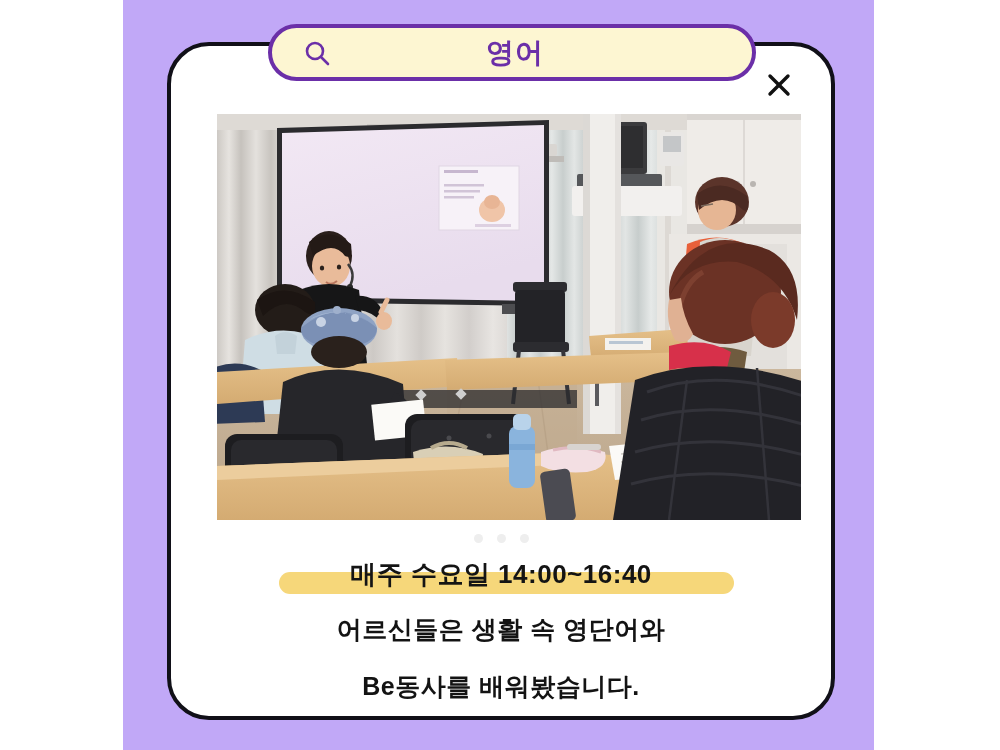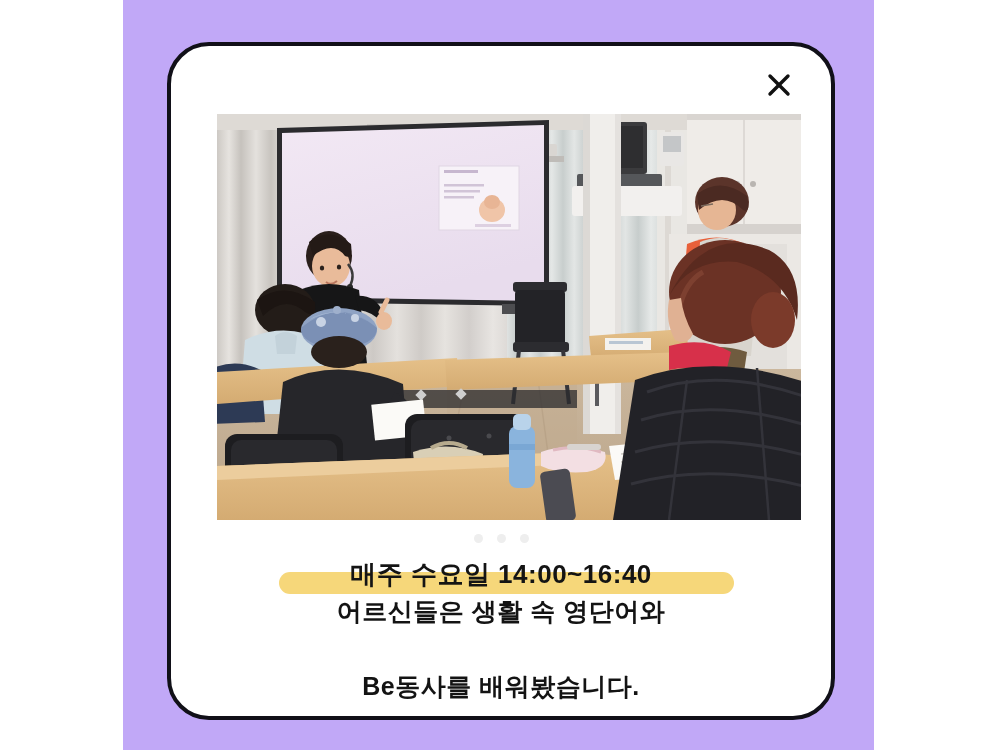--- a/index.html
+++ b/index.html
@@ -159,21 +159,21 @@
   .body-line {
     position: absolute;
     left: 0;
     right: 0;
     text-align: center;
     color: #131313;
     font-size: 25px;
     font-weight: bold;
     letter-spacing: 0.5px;
   }
-  #body-line-1 { top: 549px; }
+  #body-line-1 { top: 567px; }
   #body-line-2 { top: 624px; }
 </style>
 </head>
 <body>
 
 <div id="stage">
 
   <div id="backdrop"></div>
 
   <div id="card">
@@ -430,20 +430,29 @@
 
     <div id="schedule-row">
       <div id="schedule-highlight"></div>
       <div id="schedule-text">매주 수요일 14:00~16:40</div>
     </div>
 
     <div class="body-line" id="body-line-1">어르신들은 생활 속 영단어와</div>
     <div class="body-line" id="body-line-2">Be동사를 배워봤습니다.</div>
   </div>
 
+  <div id="searchbar">
+    <span id="search-icon-wrap">
+      <svg width="28" height="28" viewBox="0 0 28 28" aria-hidden="true">
+        <circle cx="12" cy="12" r="8" fill="none" stroke="#6b2fa8" stroke-width="2.6"></circle>
+        <line x1="18" y1="18" x2="25" y2="25" stroke="#6b2fa8" stroke-width="2.6" stroke-linecap="round"></line>
+      </svg>
+    </span>
+    <span id="title-text">영어</span>
+  </div>
 
   <div id="close-btn">
     <svg width="26" height="26" viewBox="0 0 26 26" aria-hidden="true">
       <line x1="4" y1="4" x2="22" y2="22" stroke="#111111" stroke-width="3.4" stroke-linecap="round"></line>
       <line x1="22" y1="4" x2="4" y2="22" stroke="#111111" stroke-width="3.4" stroke-linecap="round"></line>
     </svg>
   </div>
 
 </div>
 

